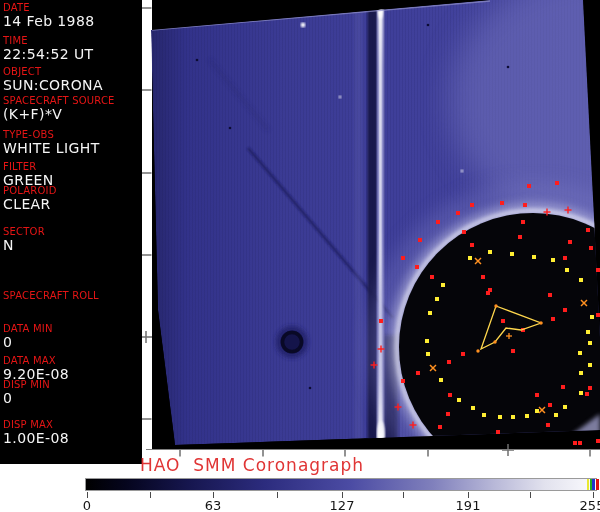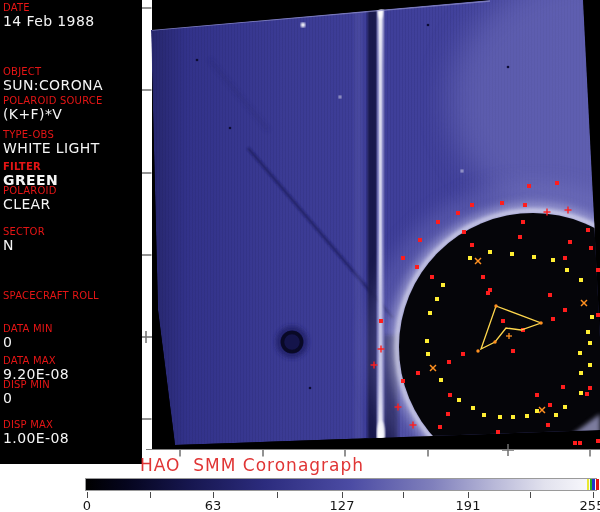--- a/index.html
+++ b/index.html
@@ -23,33 +23,37 @@
 </head>
 <body>
 
 <div id="app">
 
   <div id="sidebar">
       <div class="field" style="top: 2px;">
         <div class="lbl">DATE</div>
         <div class="val">14 Feb 1988</div>
       </div>
+      <div class="field" style="top: 35px;">
+        <div class="lbl">TIME</div>
+        <div class="val">22:54:52 UT</div>
+      </div>
       <div class="field" style="top: 66px;">
         <div class="lbl">OBJECT</div>
         <div class="val">SUN:CORONA</div>
       </div>
       <div class="field" style="top: 95px;">
-        <div class="lbl">POLAROID SOURCE</div>
+        <div class="lbl">SPACECRAFT SOURCE</div>
         <div class="val">(K+F)*V</div>
       </div>
       <div class="field" style="top: 129px;">
         <div class="lbl">TYPE-OBS</div>
         <div class="val">WHITE LIGHT</div>
       </div>
-      <div class="field" style="top: 161px; font-weight: bold;">
+      <div class="field" style="top: 161px;">
         <div class="lbl">FILTER</div>
         <div class="val">GREEN</div>
       </div>
       <div class="field" style="top: 185px;">
         <div class="lbl">POLAROID</div>
         <div class="val">CLEAR</div>
       </div>
       <div class="field" style="top: 226px;">
         <div class="lbl">SECTOR</div>
         <div class="val">N</div>

